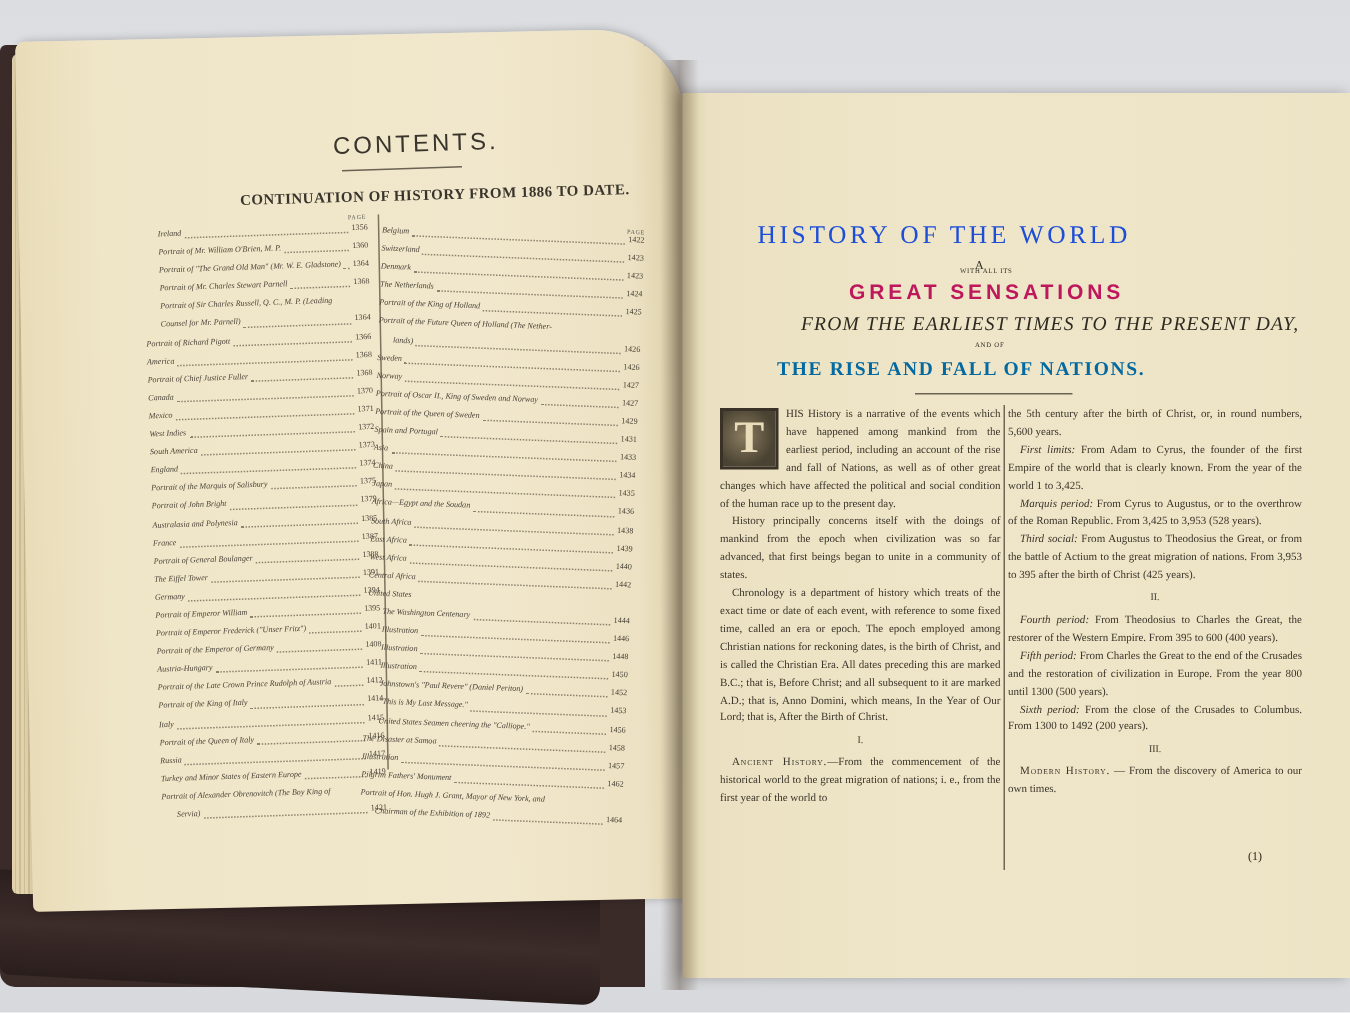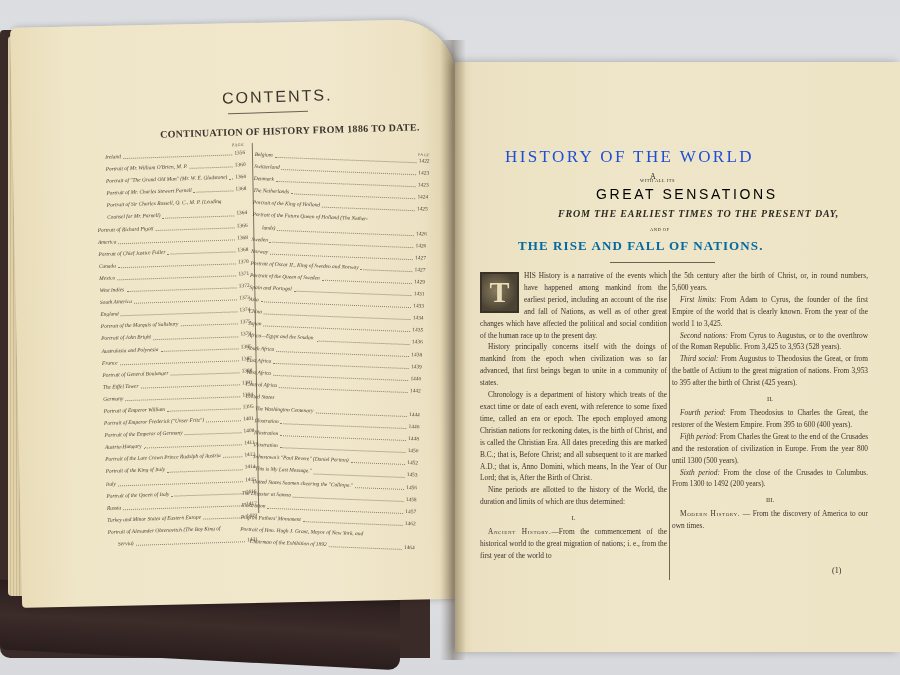--- a/index.html
+++ b/index.html
@@ -59,22 +59,22 @@
   .toc-col .row .p { flex:0 0 auto; font-style:normal; }
   .toc-col .row.ind .t { padding-left:10px; }
   .page-hdr { position:absolute; font-size:4px; color:#555; letter-spacing:.5px; }
   .toc-left { left:95px; top:151px; width:150px; transform:rotate(-1.9deg); transform-origin:0 0; }
   .toc-right { left:255px; top:148px; width:175px; transform:rotate(2.2deg); transform-origin:0 0; }
   .col-divider { position:absolute; left:255px; top:143px; height:370px; border-left:1px solid #7c735f; transform:rotate(-1deg); }
   
   .r-a { position:absolute; left:650px; top:172px; font-size:8px; }
   .r-title { position:absolute; left:505px; top:147px; font-size:17px; letter-spacing:2.4px; color:#1d4ed8; }
   .r-small { position:absolute; font-size:4.5px; letter-spacing:.5px; }
-  .r-great { position:absolute; left:566px; top:186px; font-size:14px; letter-spacing:2.6px; font-family:"Liberation Sans", sans-serif; font-weight:normal; color:#000000;margin-left:30px;}
-  .r-from { position:absolute; left:558px; top:208px; font-size:10px; font-style:italic; font-weight:bold; letter-spacing:.8px; }
+  .r-great { position:absolute; left:566px; top:186px; font-size:14px; letter-spacing:2.6px; font-family:"Liberation Sans", sans-serif; font-weight:bold; color:#be185d;}
+  .r-from { position:absolute; left:534px; top:208px; font-size:13px; font-style:italic; font-weight:normal; letter-spacing:.8px; }
   .r-rise { position:absolute; left:518px; top:238px; font-size:13px; font-weight:bold; letter-spacing:1.1px; color:#0369a1; }
   .r-rule { position:absolute; left:610px; top:262px; width:105px; border-top:1px solid #6a6253; }
   .body-col { position:absolute; font-size:7.35px; line-height:11.9px; text-align:justify; color:#3a342a; }
   .body-col p { margin:0; text-indent:8px; }
   .body-col p.noindent { text-indent:0; }
   .col1 { left:480px; top:270px; width:187px; }
   .col2 { left:672px; top:270px; width:196px; }
   .col-div2 { position:absolute; left:669px; top:270px; height:310px; border-left:1px solid #6f6654; }
   .dropcap {
     float:left; width:35px; height:37px; margin:2px 5px 0 0;
@@ -433,29 +433,28 @@
 <div class="r-great">GREAT SENSATIONS</div>
 <div class="r-from">FROM THE EARLIEST TIMES TO THE PRESENT DAY,</div>
 <div class="r-small" style="left:650px;top:227px;">AND OF</div>
 <div class="r-rise">THE RISE AND FALL OF NATIONS.</div>
 <div class="r-rule"></div>
 
 <div class="body-col col1">
   <p class="noindent"><span class="dropcap">T</span><span>HIS History is a narrative of the events which have happened among mankind from the earliest period, including an account of the rise and fall of Nations, as well as of other great changes which have affected the political and social condition of the human race up to the present day.</span></p>
   <p>History principally concerns itself with the doings of mankind from the epoch when civilization was so far advanced, that first beings began to unite in a community of states.</p>
   <p>Chronology is a department of history which treats of the exact time or date of each event, with reference to some fixed time, called an era or epoch. The epoch employed among Christian nations for reckoning dates, is the birth of Christ, and is called the Christian Era. All dates preceding this are marked B.C.; that is, Before Christ; and all subsequent to it are marked A.D.; that is, Anno Domini, which means, In the Year of Our Lord; that is, After the Birth of Christ.</p>
-  <p>Nine periods are allotted to the history of the World, the duration and limits of which are thus determined:</p>
   <p class="center">I.</p>
   <p><span class="sc">Ancient History.</span><span>—From the commencement of the historical world to the great migration of nations; i. e., from the first year of the world to</span></p>
 </div>
 <div class="col-div2"></div>
 <div class="body-col col2">
   <p class="noindent">the 5th century after the birth of Christ, or, in round numbers, 5,600 years.</p>
   <p><i>First limits:</i><span> From Adam to Cyrus, the founder of the first Empire of the world that is clearly known. From the year of the world 1 to 3,425.</span></p>
-  <p><i>Second nations:</i><span> From Cyrus to Augustus, or to the overthrow of the Roman Republic. From 3,425 to 3,953 (528 years).</span></p>
+  <p><i>Marquis period:</i><span> From Cyrus to Augustus, or to the overthrow of the Roman Republic. From 3,425 to 3,953 (528 years).</span></p>
   <p><i>Third social:</i><span> From Augustus to Theodosius the Great, or from the battle of Actium to the great migration of nations. From 3,953 to 395 after the birth of Christ (425 years).</span></p>
   <p class="center">II.</p>
   <p><i>Fourth period:</i><span> From Theodosius to Charles the Great, the restorer of the Western Empire. From 395 to 600 (400 years).</span></p>
   <p><i>Fifth period:</i><span> From Charles the Great to the end of the Crusades and the restoration of civilization in Europe. From the year 800 until 1300 (500 years).</span></p>
   <p><i>Sixth period:</i><span> From the close of the Crusades to Columbus. From 1300 to 1492 (200 years).</span></p>
   <p class="center">III.</p>
   <p><span class="sc">Modern History.</span><span> — From the discovery of America to our own times.</span></p>
 </div>
 <div class="pageno">(1)</div>
 

